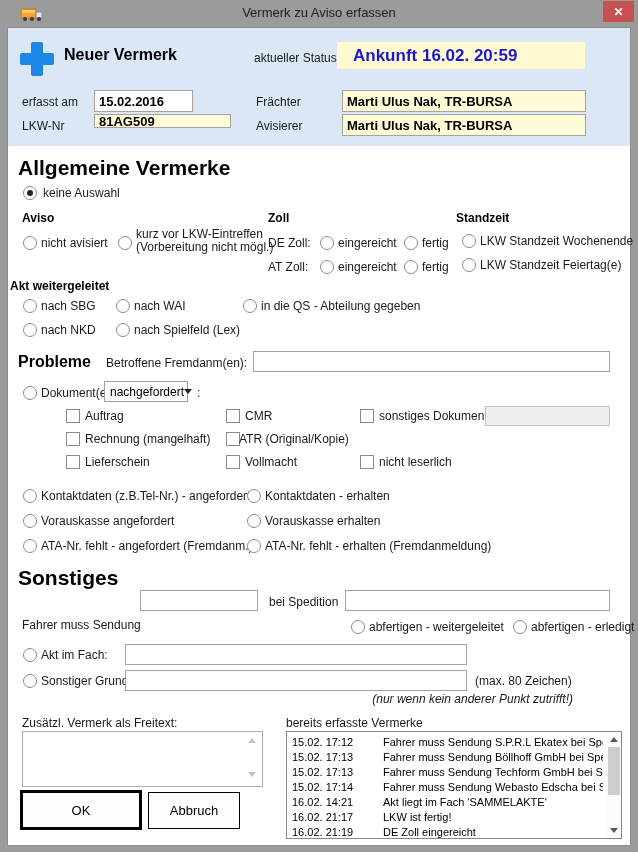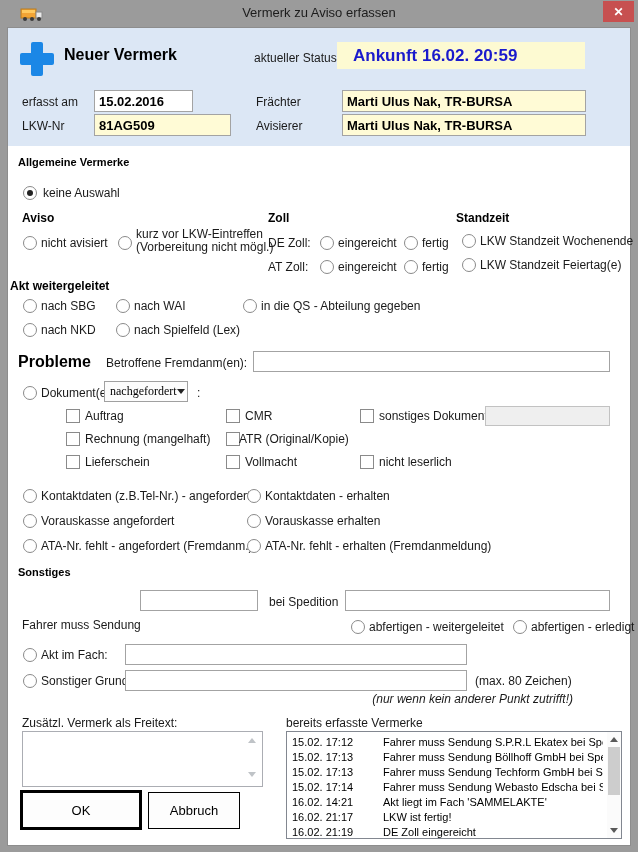--- a/index.html
+++ b/index.html
@@ -1,20 +1,20 @@
 <!DOCTYPE html>
 <html><head>
 <meta charset="utf-8">
 <style>
   html,body{margin:0;padding:0;}
   body{width:638px;height:852px;position:relative;background:#9b9b9b;overflow:hidden;
        font-family:"Liberation Sans",sans-serif;-webkit-font-smoothing:antialiased;}
   .abs{position:absolute;}
   .lbl{font-size:12px;color:#1a1a1a;white-space:nowrap;}
-  .h-big{font-size:11px;font-weight:bold;color:#000;white-space:nowrap;}
+  .h-big{font-size:21px;font-weight:bold;color:#000;white-space:nowrap;}
   .h-sub{font-size:12px;font-weight:bold;color:#000;white-space:nowrap;}
   .tin{border:1px solid #a3a3a3;background:#fff;box-sizing:border-box;font:12px "Liberation Sans",sans-serif;padding:0 4px;outline:none;}
   .tin.yellow{background:#fffbd6;}
   .tin.valfield{font-weight:bold;font-size:13px;display:flex;align-items:center;}
   .tin.disabled{background:#efefef;border-color:#c2c2c2;}
   .rb{width:12px;height:12px;border:1px solid #8a8a8a;border-radius:50%;background:#fff;box-sizing:content-box;}
   .rb.sel::after{content:"";position:absolute;left:3px;top:3px;width:6px;height:6px;border-radius:50%;background:#222;}
   .cb{width:12px;height:12px;border:1px solid #8a8a8a;background:#fff;}
   .titlebar{left:0;top:0;width:616px;height:28px;background:#9b9b9b;}
   .title-text{left:0;top:5px;width:638px;text-align:center;font-size:13px;color:#1c1c1c;}
@@ -24,21 +24,21 @@
   .headerband{left:8px;top:28px;width:622px;height:118px;background:#dce7f5;}
   .statusbox{left:337px;top:42px;width:248px;height:27px;background:#fdfad2;display:flex;align-items:center;}
   .statusbox span{padding-left:16px;font-size:17px;font-weight:bold;color:#1a1acc;white-space:nowrap;}
   .plusicon div{position:absolute;background:#1b87e6;border-radius:2px;}
   .itl{font-style:italic;}
   .triu{width:0;height:0;border-left:4px solid transparent;border-right:4px solid transparent;border-bottom:5px solid #bfc3c7;}
   .trid{width:0;height:0;border-left:4px solid transparent;border-right:4px solid transparent;border-top:5px solid #bfc3c7;}
   .ltriu{border-bottom-color:#595959;}
   .ltrid{border-top-color:#595959;}
   .ddl{border:1px solid #a0a0a0;background:#fcfcfc;display:flex;align-items:center;box-sizing:border-box;cursor:default;}
-  .ddl .txt{flex:1;padding-left:5px;font-size:12px;white-space:nowrap;font-family:Liberation Serif, serif;}
+  .ddl .txt{flex:1;padding-left:5px;font-size:12px;white-space:nowrap;}
   .ddl .arr{width:0;height:0;border-left:4px solid transparent;border-right:4px solid transparent;border-top:5px solid #222;margin-right:6px;}
   .btn{background:#fdfdfd;display:flex;align-items:center;justify-content:center;font-size:13px;color:#000;box-sizing:border-box;cursor:pointer;}
   .listbox{border:1px solid #828790;background:#fff;box-sizing:border-box;overflow:hidden;}
   .lrow{position:absolute;left:0;width:100%;height:15px;}
   .lrow .t{position:absolute;left:5px;top:1px;font-size:11px;white-space:nowrap;}
   .lrow .m{position:absolute;left:96px;top:1px;right:18px;font-size:11px;white-space:nowrap;overflow:hidden;}
   .sb{position:absolute;background:#f0f0f0;}
 </style>
 </head>
 <body>
@@ -69,21 +69,21 @@
 <div class="abs lbl" style="left:254px;top:51px">aktueller Status</div>
 <div class="abs statusbox">
   <span>Ankunft 16.02. 20:59</span>
 </div>
 
 <div class="abs lbl" style="left:22px;top:95px">erfasst am</div>
 <div class="abs tin valfield" style="left:94px;top:90px;width:99px;height:22px">15.02.2016</div>
 <div class="abs lbl" style="left:256px;top:95px">Frächter</div>
 <div class="abs tin yellow valfield" style="left:342px;top:90px;width:244px;height:22px">Marti Ulus Nak, TR-BURSA</div>
 <div class="abs lbl" style="left:22px;top:119px">LKW-Nr</div>
-<div class="abs tin yellow valfield" style="left:94px;top:114px;width:137px;height:22px">81AG509</div>
+<div class="abs tin yellow valfield" style="left:94px;top:114px;width:137px;height:14px">81AG509</div>
 <div class="abs lbl" style="left:256px;top:119px">Avisierer</div>
 <div class="abs tin yellow valfield" style="left:342px;top:114px;width:244px;height:22px">Marti Ulus Nak, TR-BURSA</div>
 
 <div class="abs h-big" style="left:18px;top:156px">Allgemeine Vermerke</div>
 
 <div class="abs rb sel" style="left:23px;top:186px"></div>
 <div class="abs lbl" style="left:43px;top:186px">keine Auswahl</div>
 
 <div class="abs h-sub" style="left:22px;top:211px">Aviso</div>
 <div class="abs h-sub" style="left:268px;top:211px">Zoll</div>

